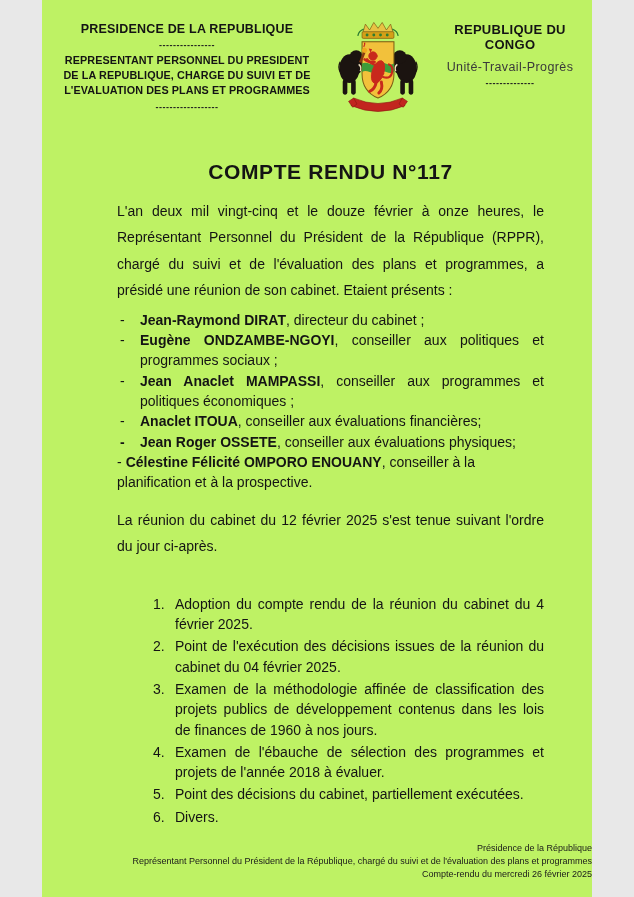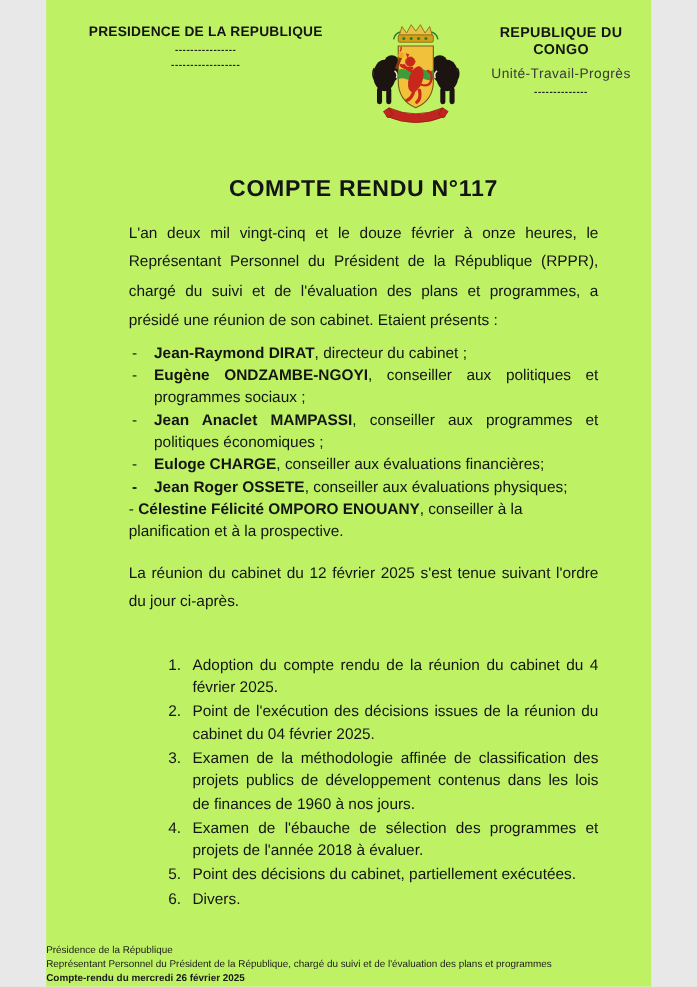--- a/index.html
+++ b/index.html
@@ -30,23 +30,23 @@
   .attendees .it{flex:1;text-align:justify;}
   .attendees li.plain{display:block;padding-left:0;}
   .attendees li.plain .dash{display:inline;width:auto;padding-left:0;margin-right:4px;}
   b.name{font-weight:bold;}
   .order-para{margin-top:14px;}
   .agenda{list-style:none;margin:34px 0 0 36px;padding:0;font-size:14px;line-height:1.45;}
   .agenda li{display:flex;margin:2px 0;}
   .agenda .num{width:22px;flex:none;}
   .agenda .txt{flex:1;text-align:justify;}
   
-  .doc-footer{position:absolute;left:0;right:0;bottom:1px;text-align:left;
+  .doc-footer{position:absolute;left:0;right:0;bottom:16px;text-align:right;
     font-size:9px;line-height:1.45;color:#1a1a1a;}
-  .doc-footer .f3{font-weight:bold;}
+  .doc-footer .f3{font-weight:normal;}
   .fpage{margin-top:9px;display:flex;justify-content:center;align-items:center;gap:5px;
     font-weight:bold;font-size:10px;}
   .fpage svg{width:17px;height:22px;display:block;}
   .hidden-defs{position:absolute;width:0;height:0;overflow:hidden;}
 </style>
 </head>
 <body>
 
 <svg class="hidden-defs" aria-hidden="true">
   <symbol id="coa" viewBox="0 0 100 128">
@@ -93,20 +93,21 @@
     <path d="M79,95 l6,4 -5,7 -5,-4 z" fill="#C2251F" stroke="#8d1a12" stroke-width="0.8"></path>
   </symbol>
 </svg>
 
 <div class="page">
 
   <header class="letterhead">
     <div class="lh-left">
       <div class="lh-title">PRESIDENCE DE LA REPUBLIQUE</div>
       <div class="lh-dash">----------------</div>
+      <div class="lh-sub">REPRESENTANT PERSONNEL DU PRESIDENT DE LA REPUBLIQUE, CHARGE DU SUIVI ET DE L'EVALUATION DES PLANS ET PROGRAMMES</div>
       <div class="lh-dash">------------------</div>
     </div>
     <div class="lh-emblem">
       <svg viewBox="0 0 100 128" role="img">
           <use href="#coa"></use>
         </svg>
     </div>
     <div class="lh-right">
       <div class="lh-country">REPUBLIQUE DU CONGO</div>
       <div class="lh-motto">Unité-Travail-Progrès</div>
@@ -129,21 +130,21 @@
       <li>
         <span class="dash">-</span>
         <span class="it"><b class="name">Eugène ONDZAMBE-NGOYI</b><span>, conseiller aux politiques et programmes sociaux ;</span></span>
       </li>
       <li>
         <span class="dash">-</span>
         <span class="it"><b class="name">Jean Anaclet MAMPASSI</b><span>, conseiller aux programmes et politiques économiques ;</span></span>
       </li>
       <li>
         <span class="dash">-</span>
-        <span class="it"><b class="name">Euloge CHARGE</b><span>, conseiller aux évaluations financières;</span></span>
+        <span class="it"><b class="name">Anaclet ITOUA</b><span>, conseiller aux évaluations financières;</span></span>
       </li>
       <li>
         <span class="dash" style="font-weight:bold">-</span>
         <span class="it"><b class="name">Jean Roger OSSETE</b><span>, conseiller aux évaluations physiques;</span></span>
       </li>
       <li class="plain">
         <span class="dash">-</span><b class="name">Célestine Félicité OMPORO ENOUANY</b><span>, conseiller à la planification et à la prospective.</span>
       </li>
     </ul>
 

